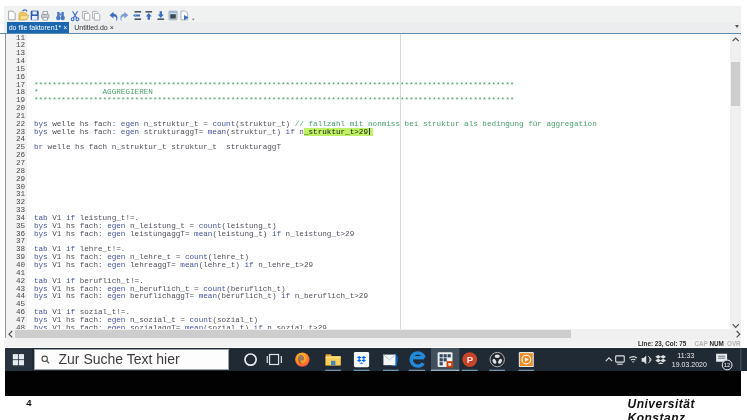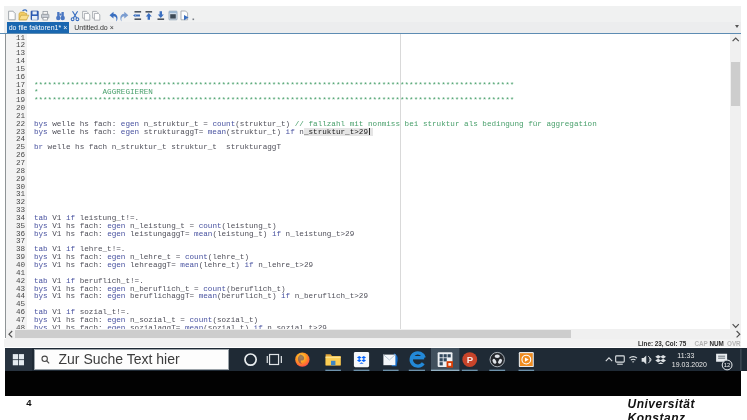--- a/index.html
+++ b/index.html
@@ -15,21 +15,21 @@
   
   #editor{left:4px;top:33.9px;width:726px;height:295.5px;background:#fff;}
   #leftborder{left:4.6px;top:33.9px;width:1.2px;height:304px;background:#8f9496;}
   #gutter{left:5.8px;top:33.9px;width:21.7px;height:295.5px;background:#f3f3f3;}
   #marginline{left:399.6px;top:33.9px;width:1px;height:295.5px;background:#d9d9d9;}
   pre{margin:0;font-family:"Liberation Mono",monospace;font-size:7.64px;line-height:7.84px;white-space:pre;}
   #lnums{left:16px;top:34.5px;width:15px;text-align:left;color:#4a4a4a;}
   #code{left:33.9px;top:34.5px;color:#50505a;}
   .kw{color:#4852a0;}
   .cm{color:#49a06c;}
-  .hl{background:#e5e5e5;color:#1a1a1a;}
+  .hl{background:#bef264;color:#1a1a1a;}
   
   #vsb{left:729.8px;top:33.9px;width:11.6px;height:295.5px;background:#f0f0f0;}
   #vthumb{left:730.8px;top:62px;width:9.6px;height:44px;background:#cdcdcd;}
   #hsb{left:5.8px;top:329.4px;width:735.5px;height:9.4px;background:#f0f0f0;}
   #hthumb{left:15px;top:330.4px;width:556px;height:7.4px;background:#cdcdcd;}
   
   #status{left:4px;top:338.8px;width:737px;height:8.7px;background:#f2f2f2;font-size:6.3px;font-weight:bold;color:#2e2e2e;line-height:9.2px;}
   
   #taskbar{left:5px;top:347.5px;width:742px;height:23.2px;background:#1f2a35;}
   #startbtn{left:5px;top:347.5px;width:27px;height:23.2px;background:#28333f;}

